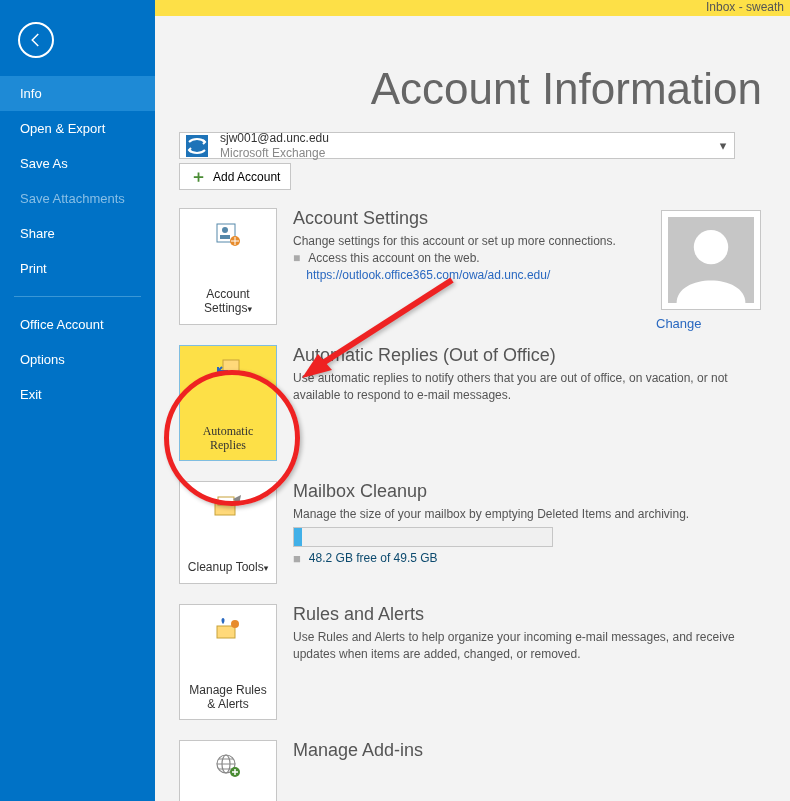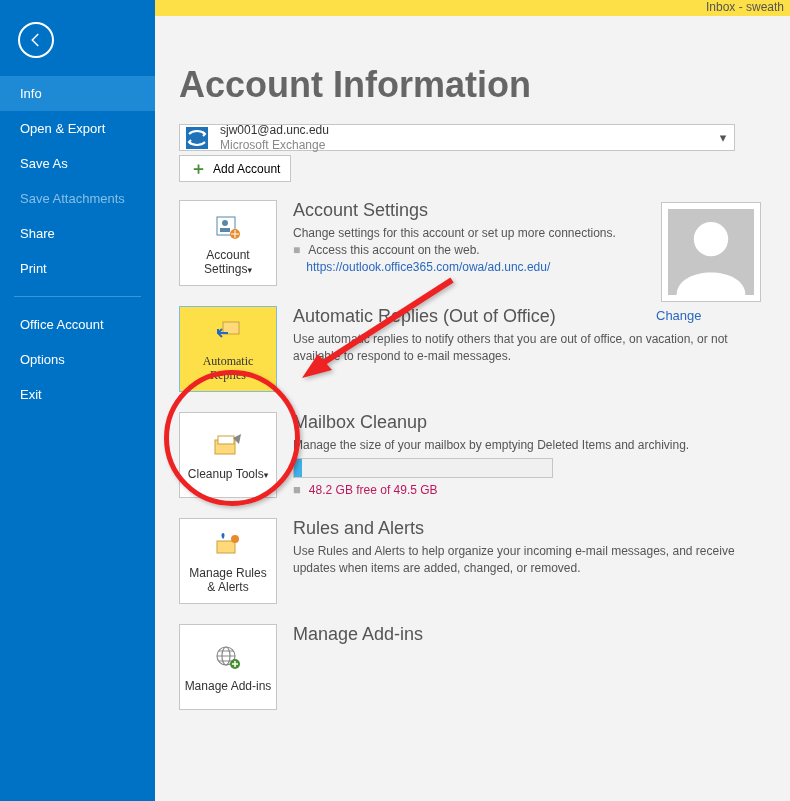--- a/index.html
+++ b/index.html
@@ -70,24 +70,25 @@
     top: 16px;
     left: 155px;
     right: 0;
     bottom: 0;
     background: #f3f3f3;
     padding: 24px 28px 20px 24px;
     overflow: hidden;
   }
 
   .page-title {
-    font-size: 36px;
-    font-weight: 700;
+    font-size: 44px;
+    font-weight: 400;
     color: #666;
     margin: 24px 0 18px 0;
+    text-align: right;
   }
 
   
   .acct-row {
     display: flex;
     align-items: stretch;
     border: 1px solid #c6c6c6;
     background: #fff;
     width: 556px;
     height: 27px;
@@ -141,20 +142,21 @@
     background: #fff;
     display: flex;
     flex-direction: column;
     align-items: center;
     justify-content: center;
     padding: 8px 4px;
     text-align: center;
     font-size: 12px;
     line-height: 14px;
     cursor: pointer;
+    gap: 32px;
   }
   .tile.highlight { background: #fde047; border-color: #7fbde0; font-family: Liberation Serif, serif; }
   .tile .icon { height: 34px; display:flex; align-items:center; justify-content:center; margin-bottom: 4px; }
   .tile .label .caret { font-size: 9px; vertical-align: middle; }
 
   .section-body { flex: 1; }
   .section-title {
     font-size: 18px;
     color: #555;
     font-weight: 400;
@@ -197,21 +199,21 @@
     border: 1px solid #c6c6c6;
     background: #f0f0f0;
     margin: 4px 0 4px 0;
     position: relative;
   }
   .storage-bar .fill {
     background: #41b0e8;
     height: 100%;
     width: 3%;
   }
-  .storage-text { font-size: 12px; color: #be185d; }
+  .storage-text { font-size: 12px; color: #0c4a6e; }
   .storage-line { display:flex; align-items:center; gap:8px; }
   .storage-line .bullet { color:#aaa; }
 
   
   .anno-circle {
     position: absolute;
     top: 370px; left: 164px;
     width: 136px; height: 136px;
     border: 5px solid #e22;
     border-radius: 50%;

